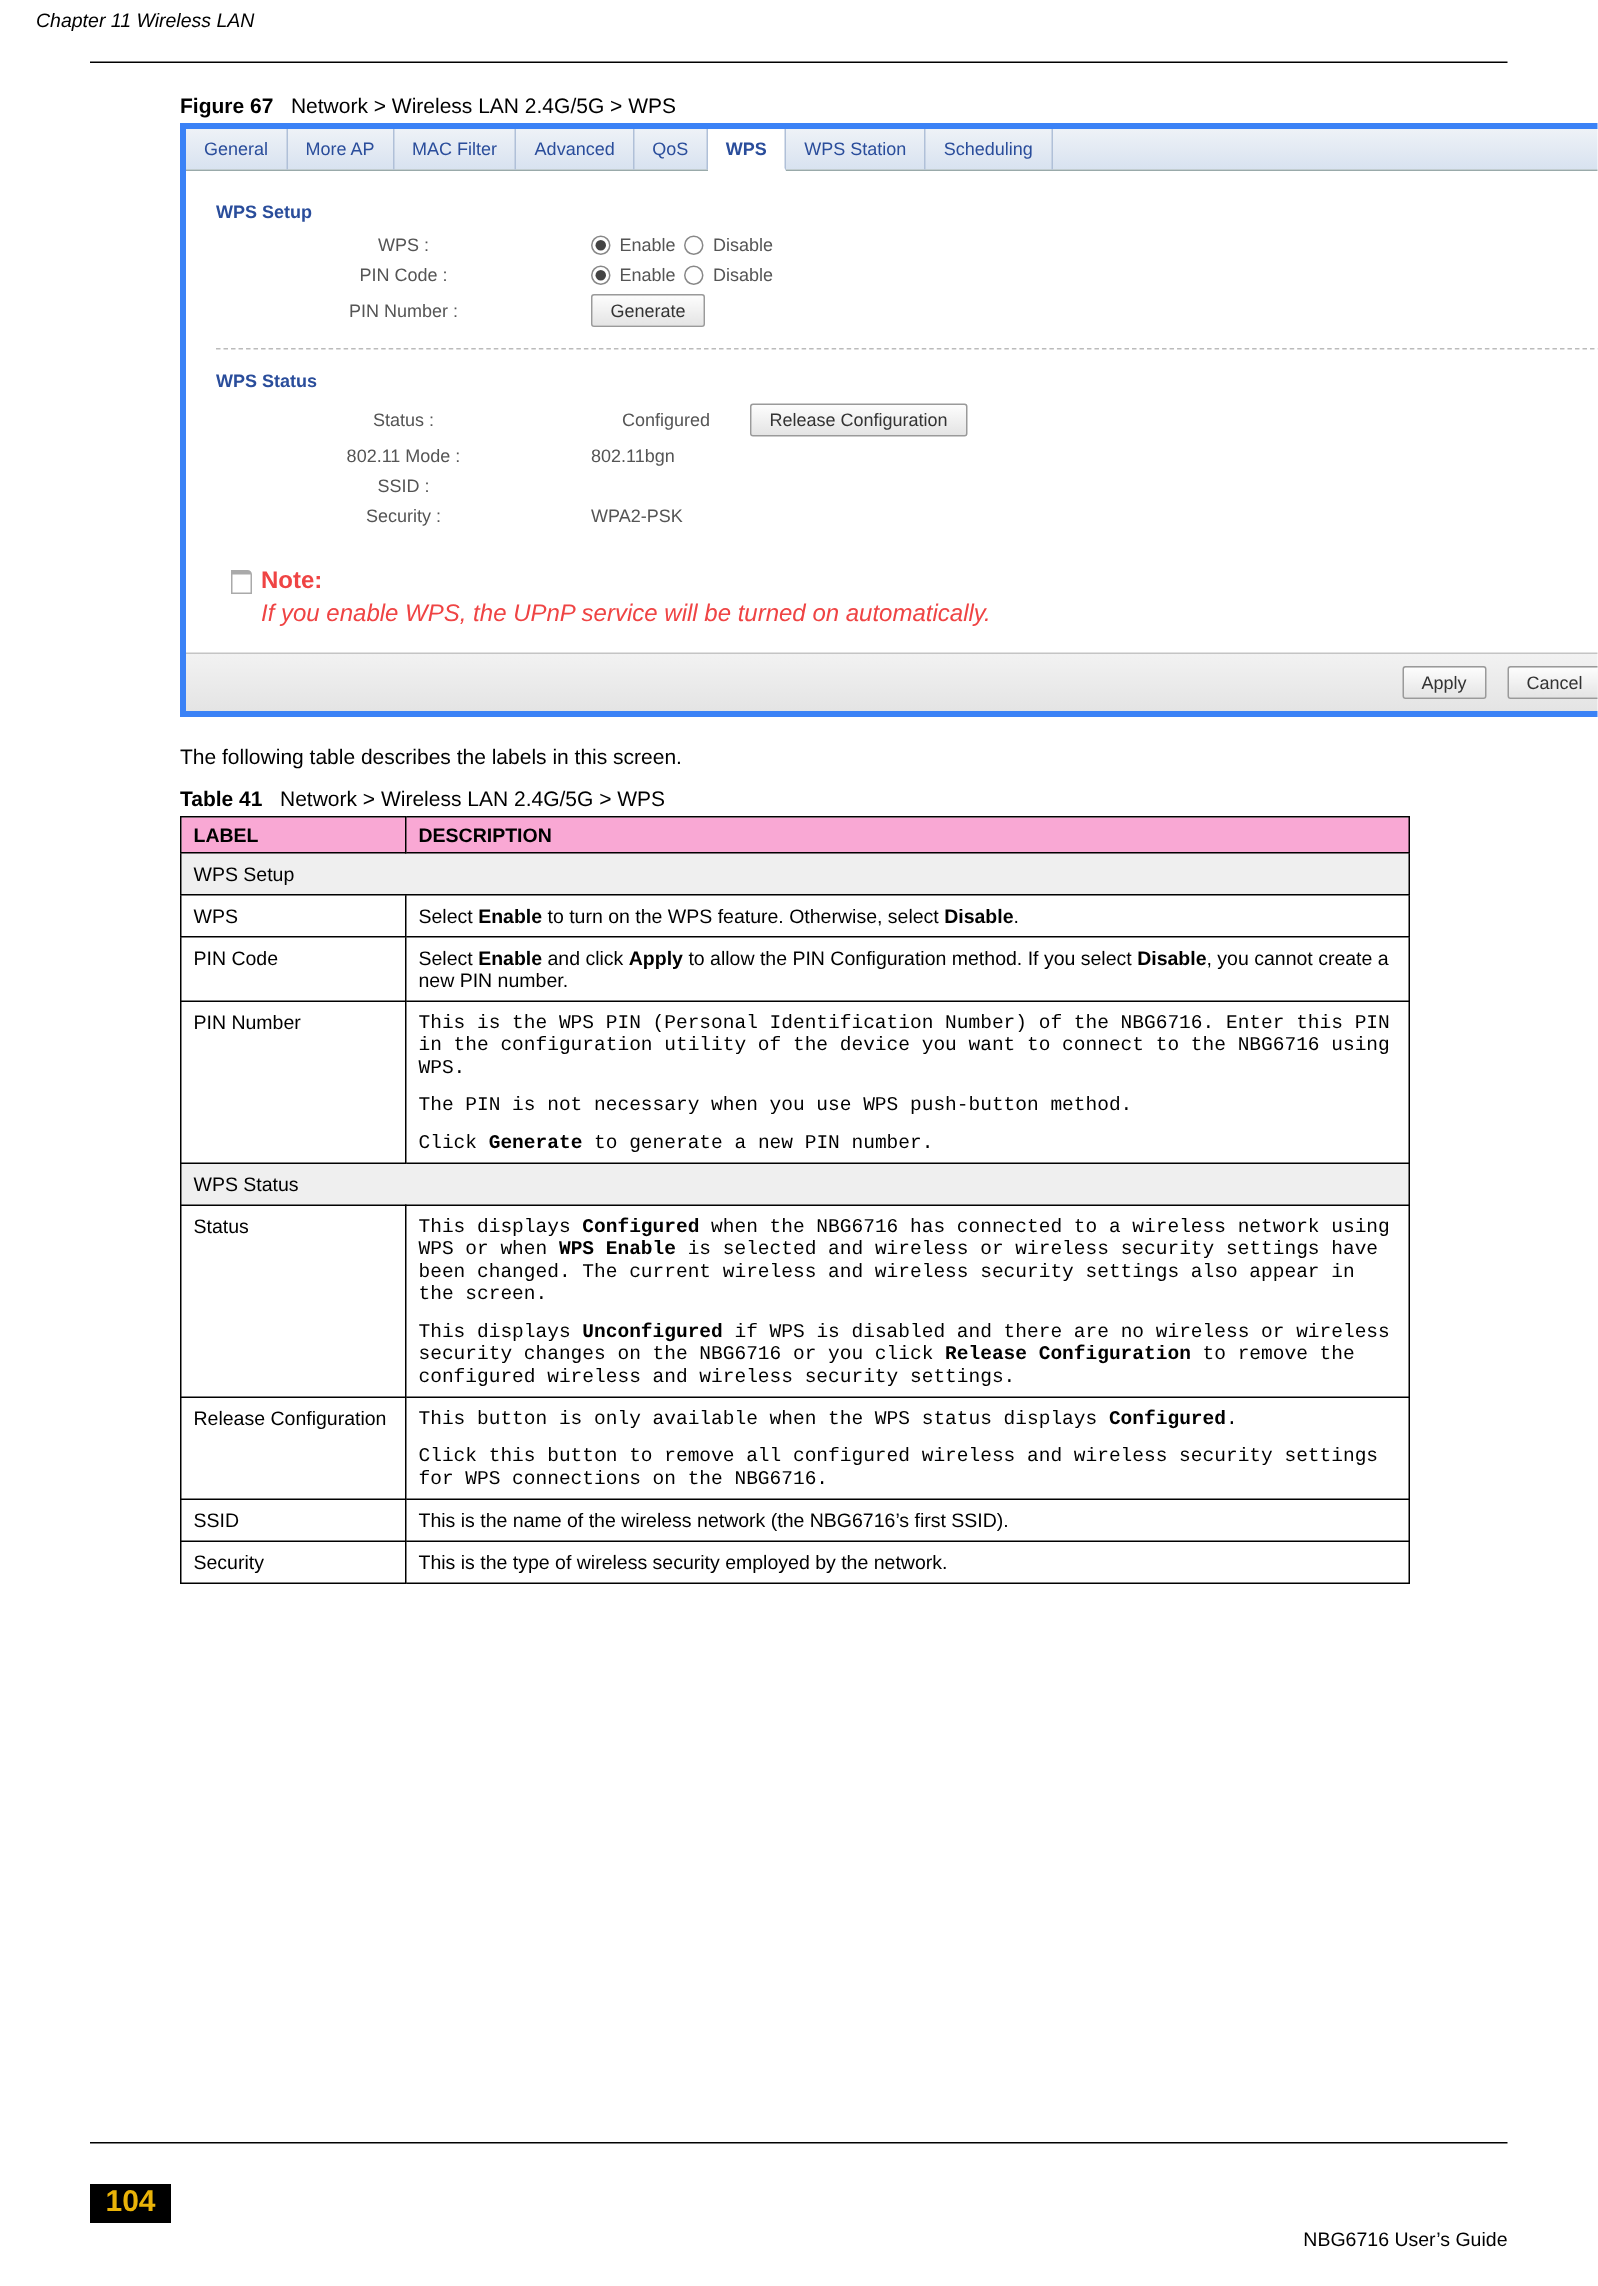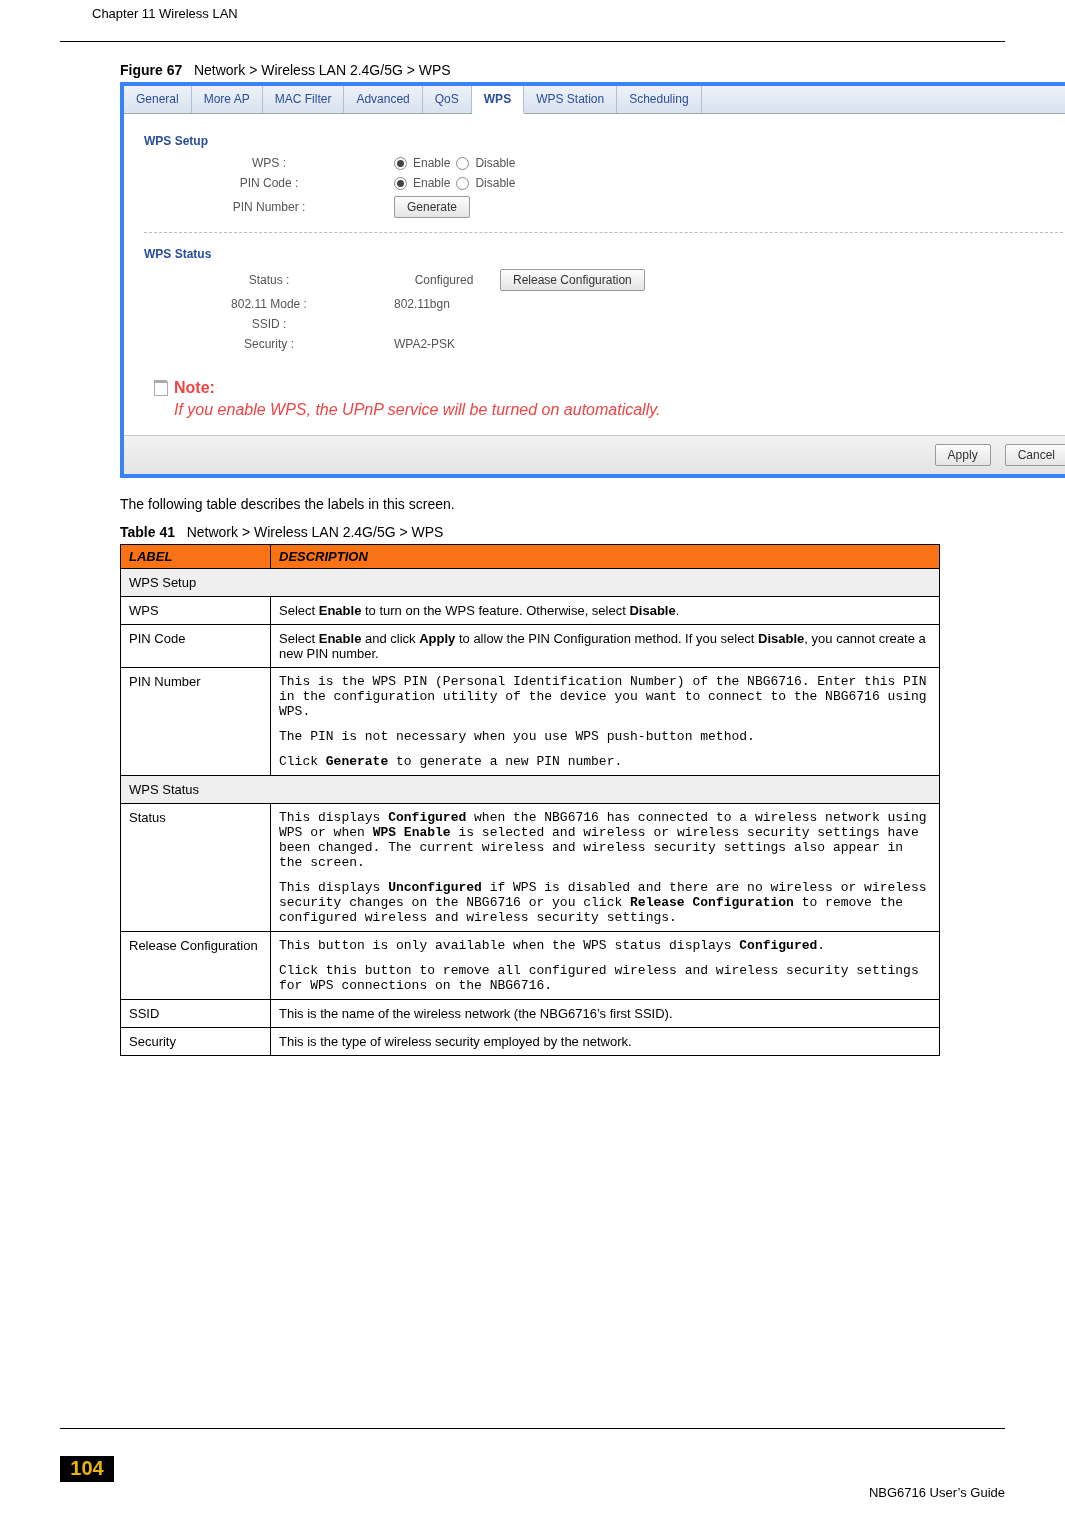--- a/index.html
+++ b/index.html
@@ -1,19 +1,19 @@
 <!DOCTYPE html>
 <html><head>
 <meta charset="utf-8">
 <style>
   * { box-sizing: border-box; margin: 0; padding: 0; }
   html, body { width: 1065px; height: 1524px; font-family: Verdana, Arial, sans-serif; font-size: 13px; color: #000; background: #fff; }
   .page { position: relative; width: 1065px; height: 1524px; }
   .header-line { height: 1px; background: #000; margin: 20px 60px 0 60px; }
-  .header-row { display: flex; justify-content: space-between; padding: 0 92px; margin-top: 6px; font-size: 13px; }
+  .header-row { display: flex; justify-content: space-between; padding: 0 24px; margin-top: 6px; font-size: 13px; font-style: italic; }
   .content { padding: 20px 120px 0 120px; }
   .fig-caption { font-size: 14px; margin-bottom: 4px; }
   .fig-caption .flab { font-weight: bold; }
   .screenshot-frame { border: 4px solid #3b82f6; width: 972px; }
   .tabs { display: flex; background: linear-gradient(#eef2f7, #d8e2f0); border-bottom: 1px solid #9aa; font-size: 12px; }
   .tab { padding: 6px 12px; color: #2a4d9b; border-right: 1px solid #b0c0d8; cursor: pointer; white-space: nowrap; }
   .tab.active { background: #fff; font-weight: bold; border-bottom: 2px solid #fff; margin-bottom: -1px; }
   .panel { padding: 16px 20px 8px 20px; font-size: 12px; color: #555; }
   .section-title { color: #2a4d9b; font-weight: bold; margin: 4px 0 8px 0; }
   .form-row { display: flex; align-items: center; margin: 6px 0; text-align: center; }
@@ -24,21 +24,21 @@
   .btn { background: linear-gradient(#fdfdfd, #e4e4e4); border: 1px solid #9a9a9a; border-radius: 2px; padding: 3px 12px; font-size: 12px; color: #333; cursor: pointer; display: inline-block; }
   .hr-dotted { border: none; border-top: 1px dashed #bbb; margin: 14px 0; }
   .note-box { margin-top: 20px; padding: 8px 10px; font-size: 16px; color: #ef4444; }
   .note-title { font-weight: bold; display: flex; align-items: center; gap: 6px; margin-bottom: 4px; }
   .note-icon { width: 14px; height: 16px; border: 1px solid #aaa; border-top: 3px solid #aaa; border-radius: 0 3px 0 0; display: inline-block; }
   .panel-footer { background: linear-gradient(#f2f2f2, #e4e4e4); border-top: 1px solid #c4c4c4; padding: 8px 20px; display: flex; justify-content: flex-end; gap: 14px; }
   .body-text { margin: 18px 0 12px 0; font-size: 14px; }
   .table-caption { font-size: 14px; margin-bottom: 4px; }
   .table-caption .tlab { font-weight: bold; }
   table.desc { border-collapse: collapse; width: 820px; font-size: 13px; }
-  table.desc th { background: #f97316; text-align: left; border: 1px solid #000; padding: 4px 8px; font-weight: bold; font-style: italic; }
+  table.desc th { background: #f9a8d4; text-align: left; border: 1px solid #000; padding: 4px 8px; font-weight: bold; }
   table.desc td { border: 1px solid #000; padding: 6px 8px; vertical-align: top; }
   table.desc td.section { background: #efefef; }
   .desc p { margin: 0 0 10px 0; font-family: Liberation Mono, monospace; }
   .desc p:last-child { margin-bottom: 0; }
   .footer { position: absolute; bottom: 30px; left: 0; right: 0; padding: 0 60px; }
   .footer-line { height: 1px; background: #000; margin-bottom: 8px; }
   .footer-row { display: flex; justify-content: space-between; align-items: center; }
   .page-num-box { background: #000; color: #eab308; width: 54px; height: 26px; display: flex; align-items: center; justify-content: center; font-size: 20px; font-weight: bold; }
   .guide-name { font-size: 13px; margin-top: 48px; }
   b { font-weight: bold; }

